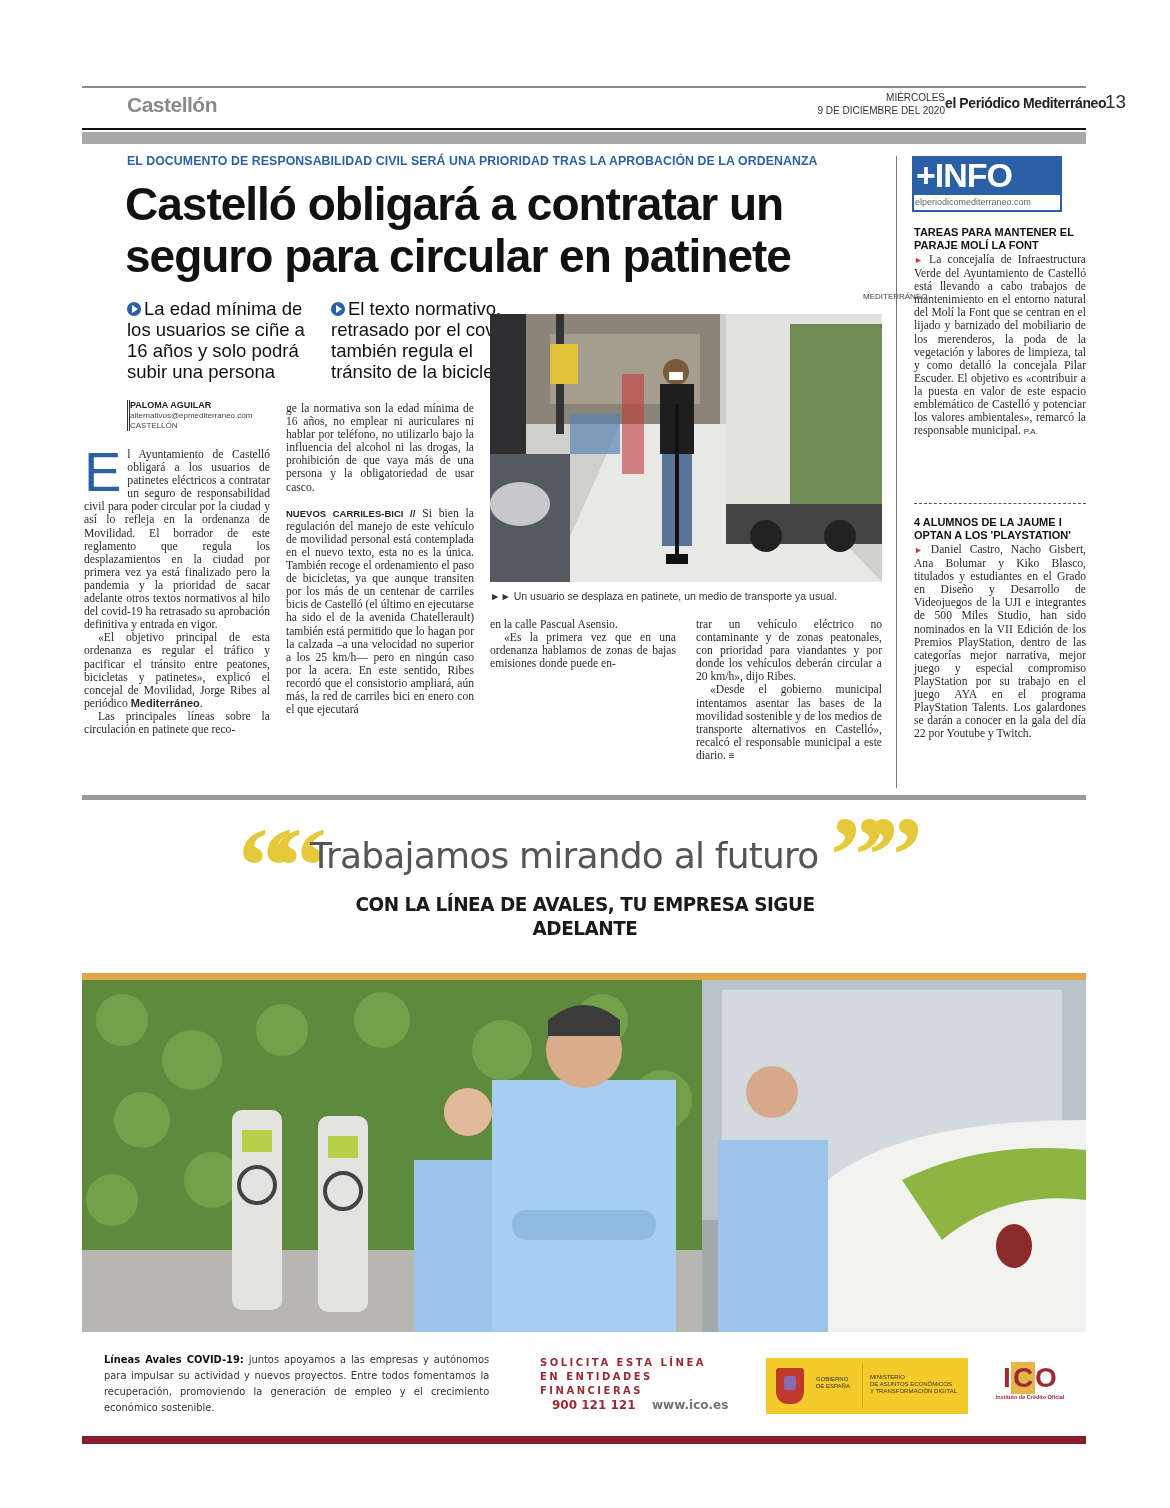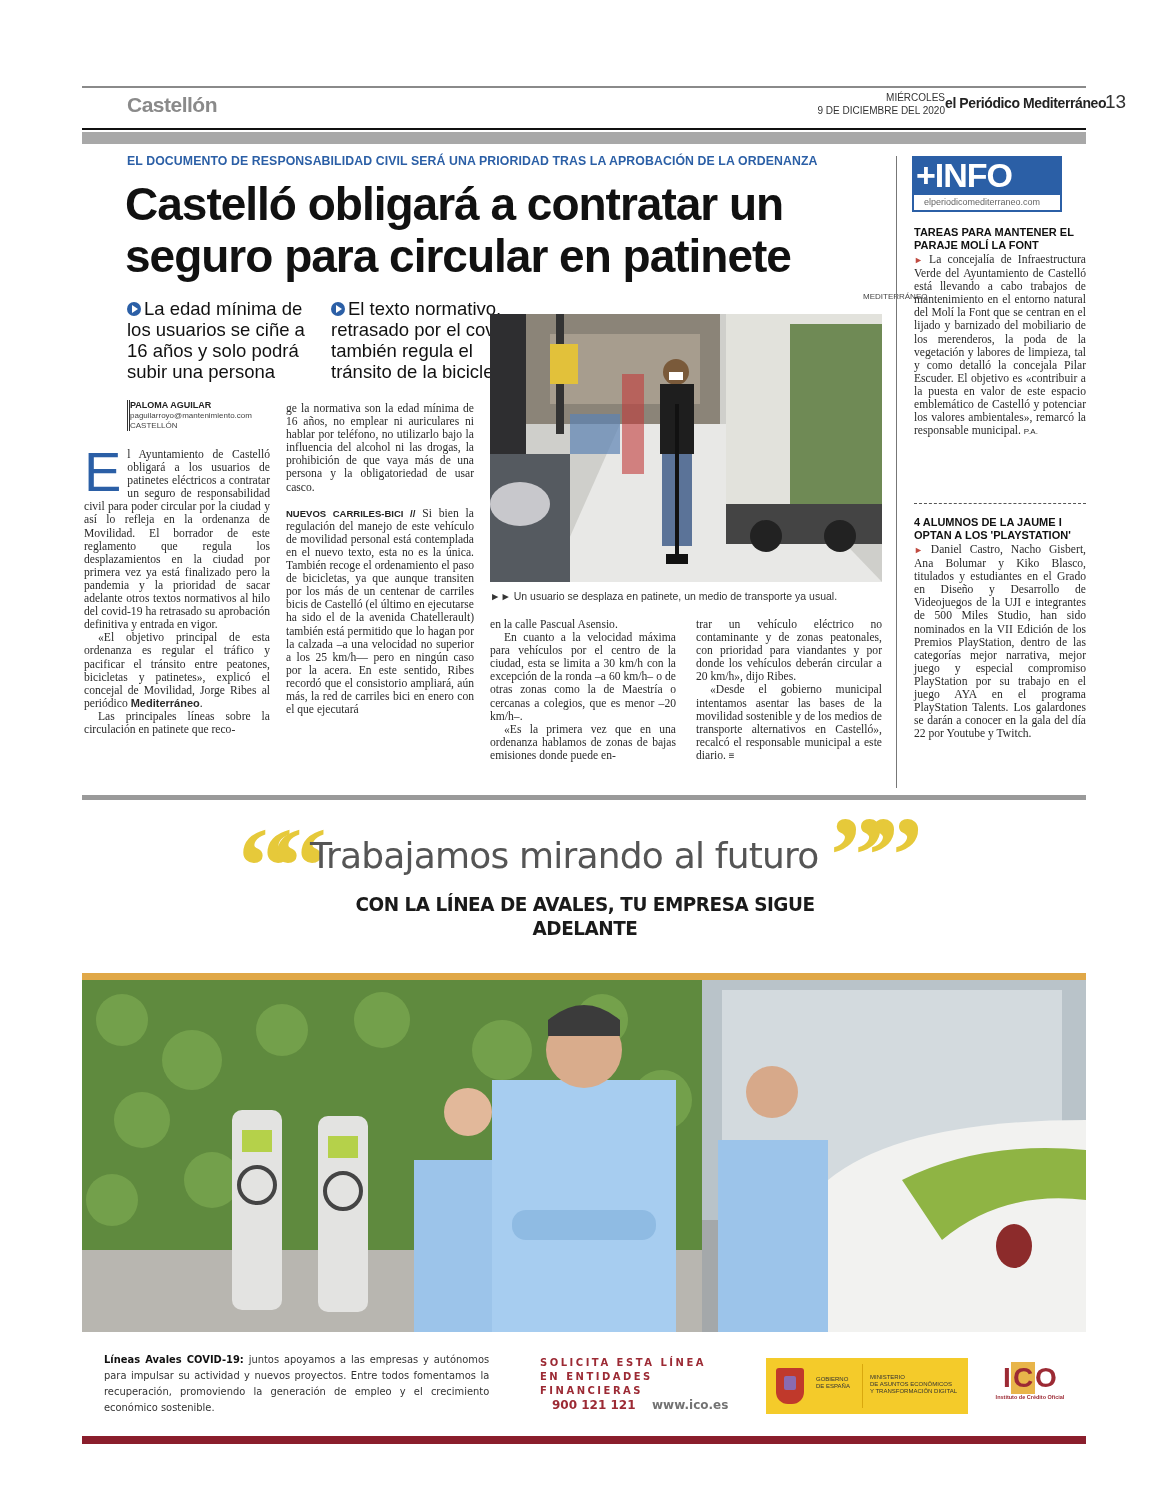--- a/index.html
+++ b/index.html
@@ -45,21 +45,21 @@
   .end-mark { font-family: "Liberation Sans", sans-serif; font-size: 10px; }
 
   
   .photo { left: 490px; top: 314px; width: 392px; height: 268px; overflow: hidden; background: #d6d6d2; }
   .caption { left: 490px; top: 590px; font-family: "Liberation Sans", sans-serif; font-size: 10.5px; color: #333; }
 
   
   .side-divider { left: 896px; top: 156px; width: 1px; height: 632px; background: #777; }
   .info-box { left: 912px; top: 156px; width: 150px; height: 56px; background: #2b5fa6; }
   .info-box .title { position: absolute; left: 4px; top: 0px; font-family: "Liberation Sans", sans-serif; font-size: 34px; font-weight: bold; color: #fff; letter-spacing: -1px; line-height: 38px; }
-  .info-box .url { position: absolute; left: 2px; top: 39px; width: 146px; height: 15px; background: #fff; font-family: "Liberation Sans", sans-serif; font-size: 9px; color: #666; line-height: 15px; padding-left: 10px; }
+  .info-box .url { position: absolute; left: 2px; top: 39px; width: 146px; height: 15px; background: #fff; font-family: "Liberation Sans", sans-serif; font-size: 9px; color: #666; line-height: 15px; padding-left: 1px; }
   .side { left: 914px; width: 172px; }
   .side h3 { font-family: "Liberation Sans", sans-serif; font-size: 11px; line-height: 12.5px; font-weight: bold; color: #111; margin-bottom: 2px; }
   .side .body { font-size: 11.6px; line-height: 13.1px; color: #2a2a2a; text-align: justify; }
   .side .tri { color: #c04a40; font-size: 9px; }
   .side .init { font-family: "Liberation Sans", sans-serif; font-size: 8px; }
   .side1 { top: 226px; }
   .side2 { top: 516px; }
   .dash-sep { left: 914px; top: 503px; width: 172px; border-top: 1px dashed #555; }
 
   .bottom-rule { left: 82px; top: 795px; width: 1004px; height: 5px; background: #9a9a9a; }
@@ -111,21 +111,21 @@
 
 <div class="abs sans deck deck1">
   <span class="bullet"></span><span>La edad mínima de los usuarios se ciñe a 16 años y solo podrá subir una persona</span>
 </div>
 <div class="abs sans deck deck2">
   <span class="bullet"></span><span>El texto normativo, retrasado por el covid, también regula el tránsito de la bicicleta</span>
 </div>
 
 <div class="abs sans byline">
   <div class="name">PALOMA AGUILAR</div>
-  <div class="mail">paguilarroyo@mantenimiento.com</div>
+  <div class="mail">alternativos@epmediterraneo.com</div>
   <div class="city">CASTELLÓN</div>
 </div>
 
 <div class="abs col col1">
   <p class="noindent"><span class="dropcap">E</span><span>l Ayuntamiento de Castelló obligará a los usuarios de patinetes eléctricos a contratar un seguro de responsabilidad civil para poder circular por la ciudad y así lo refleja en la ordenanza de Movilidad. El borrador de este reglamento que regula los desplazamientos en la ciudad por primera vez ya está finalizado pero la pandemia y la prioridad de sacar adelante otros textos normativos al hilo del covid-19 ha retrasado su aprobación definitiva y entrada en vigor.</span></p>
   <p><span>«El objetivo principal de esta ordenanza es regular el tráfico y pacificar el tránsito entre peatones, bicicletas y patinetes», explicó el concejal de Movilidad, Jorge Ribes al periódico</span> <span class="brand-inline">Mediterráneo</span><span>.</span></p>
   <p>Las principales líneas sobre la circulación en patinete que reco-</p>
 </div>
 
 <div class="abs col col2">
@@ -156,21 +156,20 @@
     <rect x="170" y="70" width="34" height="70" fill="#1e1e1e"></rect>
     <rect x="172" y="140" width="30" height="92" fill="#5b7398"></rect>
     <rect x="185" y="90" width="4" height="160" fill="#111"></rect>
     <rect x="176" y="240" width="22" height="10" fill="#111"></rect>
   </svg>
 </div>
 <div class="abs caption">►► Un usuario se desplaza en patinete, un medio de transporte ya usual.</div>
 
 <div class="abs col col3">
   <p class="noindent">en la calle Pascual Asensio.</p>
-  <p>En cuanto a la velocidad máxima para vehículos por el centro de la ciudad, esta se limita a 30 km/h con la excepción de la ronda –a 60 km/h– o de otras zonas como la de Maestría o cercanas a colegios, que es menor –20 km/h–.</p>
   <p>«Es la primera vez que en una ordenanza hablamos de zonas de bajas emisiones donde puede en-</p>
 </div>
 
 <div class="abs col col4">
   <p class="noindent">trar un vehículo eléctrico no contaminante y de zonas peatonales, con prioridad para viandantes y por donde los vehículos deberán circular a 20 km/h», dijo Ribes.</p>
   <p><span>«Desde el gobierno municipal intentamos asentar las bases de la movilidad sostenible y de los medios de transporte alternativos en Castelló», recalcó el responsable municipal a este diario.</span> <span class="end-mark">≡</span></p>
 </div>
 
 <div class="abs side-divider"></div>
 <div class="abs info-box">

